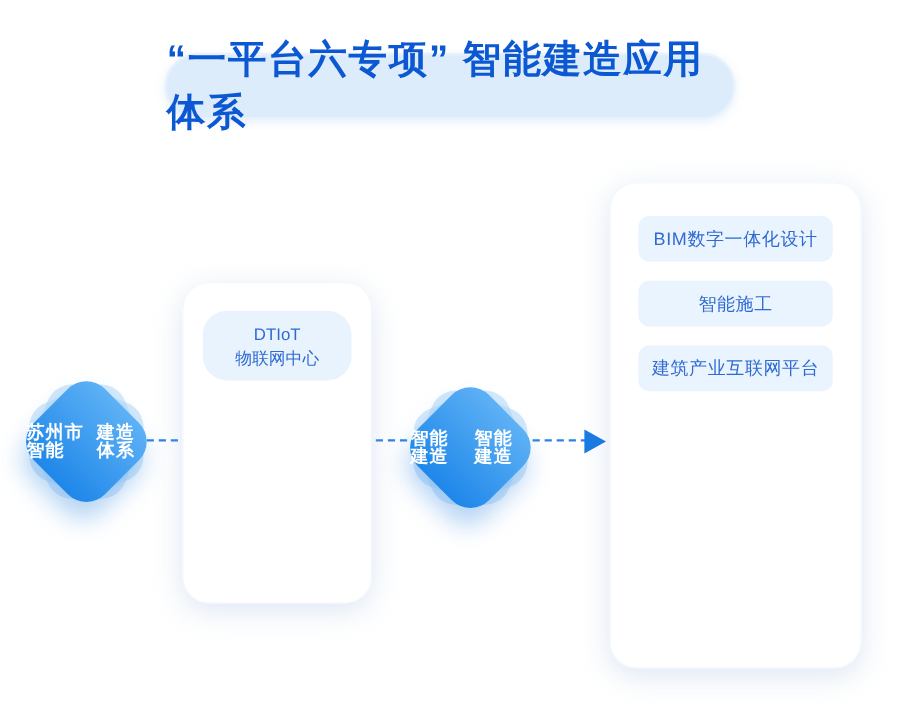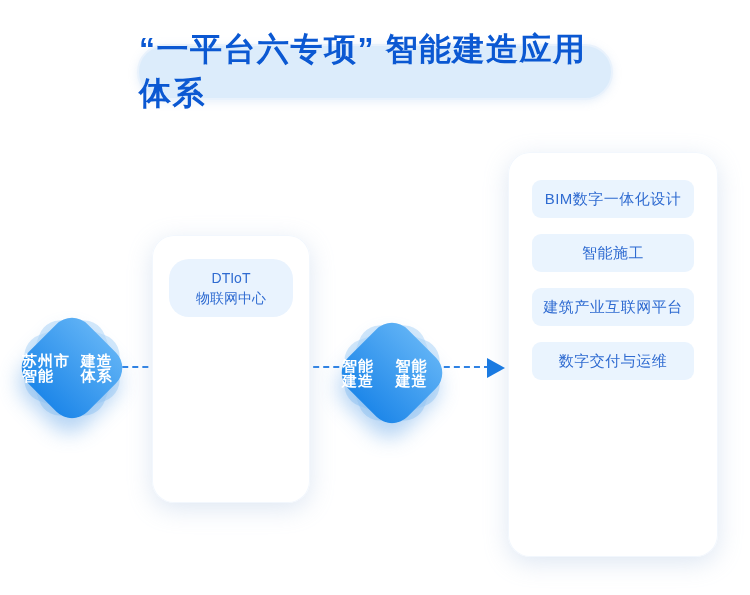--- a/index.html
+++ b/index.html
@@ -108,18 +108,15 @@
   <div class="card card-right">
     <div class="right-box">
       <span>BIM数字一体化设计</span>
     </div>
     <div class="right-box">
       <span>智能施工</span>
     </div>
     <div class="right-box">
       <span>建筑产业互联网平台</span>
     </div>
-    <div class="right-box">
-      <span>数字交付与运维</span>
-    </div>
   </div>
 
 </div>
 
 </body></html>

